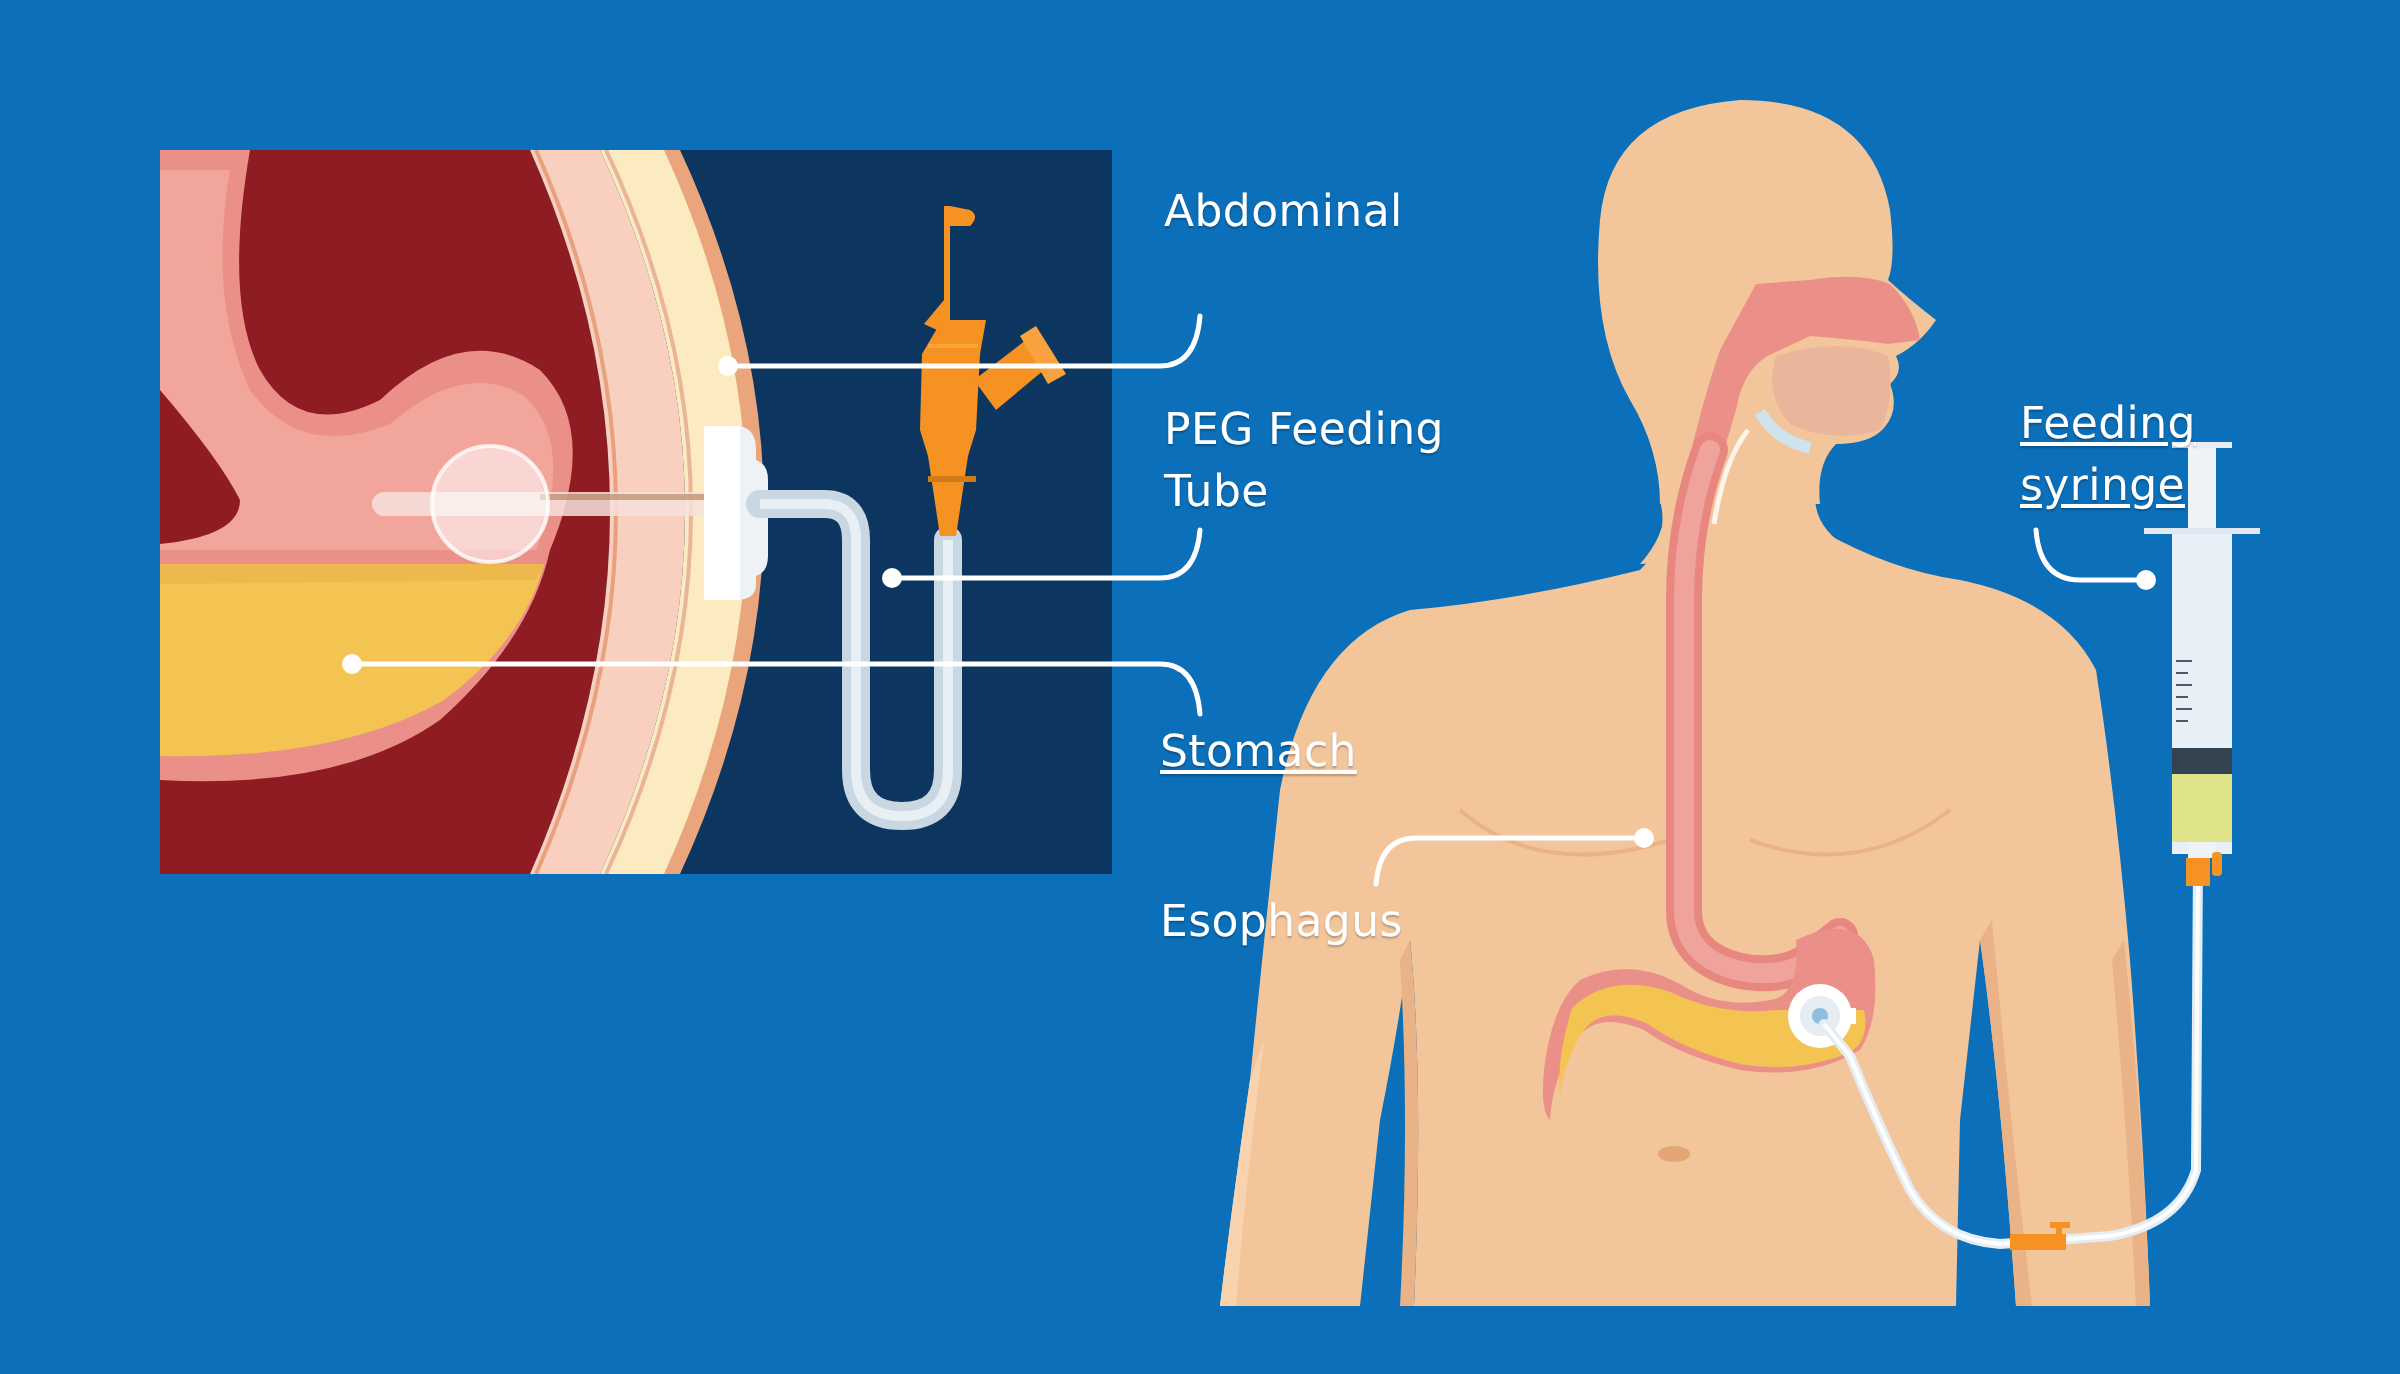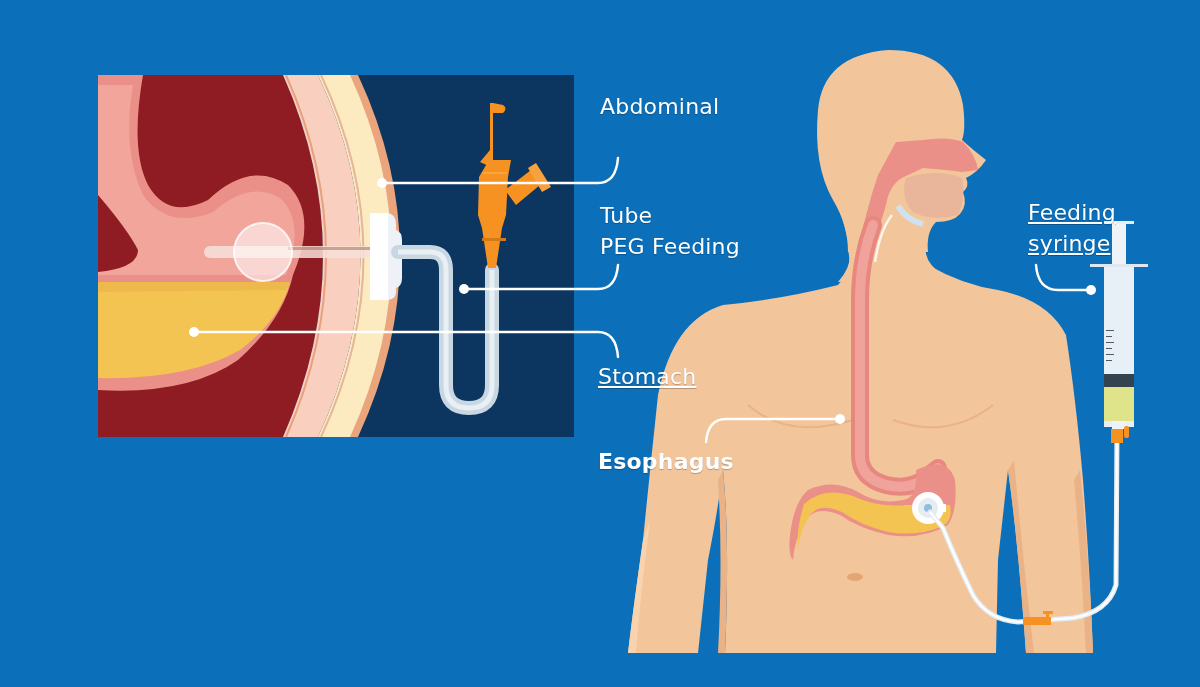--- a/index.html
+++ b/index.html
@@ -1,17 +1,17 @@
 <!DOCTYPE html>
 <html><head>
 <meta charset="utf-8">
 <style>
   html, body { margin:0; padding:0; }
   body { width:1200px; height:687px; overflow:hidden; background:#0b6fba; font-family:"DejaVu Sans", "Liberation Sans", sans-serif; }
-  #stage { position:relative; width:1036px; height:687px; background:#0b6fba;margin-left:18px; }
+  #stage { position:relative; width:1036px; height:687px; background:#0b6fba; }
   svg.art { position:absolute; left:0; top:0; }
   .label { position:absolute; color:#ffffff; font-size:22px; line-height:31px; letter-spacing:0.2px; text-shadow:0 1px 1px rgba(0,0,0,0.25); white-space:nowrap; font-family:"DejaVu Sans", sans-serif; }
 </style>
 </head>
 <body>
 
 <div id="stage">
 
   <svg class="art" width="1200" height="687" viewBox="0 0 1200 687">
     <defs>
@@ -138,26 +138,26 @@
       <circle cx="822" cy="419" r="5"></circle>
       <circle cx="1073" cy="290" r="5"></circle>
     </g>
   </svg>
 
   <div class="label" style="left:582px;top:91px;">
     <div>Abdominal</div>
   </div>
 
   <div class="label" style="left:582px;top:200px;">
+    <div>PEG Feeding</div>
     <div>Tube</div>
-    <div>PEG Feeding</div>
   </div>
 
   <div class="label" style="left:580px;top:361px;text-decoration:underline;">Stomach</div>
 
   <div class="label" style="left:1010px;top:197px;text-decoration:underline;">
     <div>Feeding</div>
     <div>syringe</div>
   </div>
 
-  <div class="label" style="left:580px;top:446px;font-weight:bold;">Esophagus</div>
+  <div class="label" style="left:580px;top:446px;">Esophagus</div>
 
 </div>
 
 </body></html>

